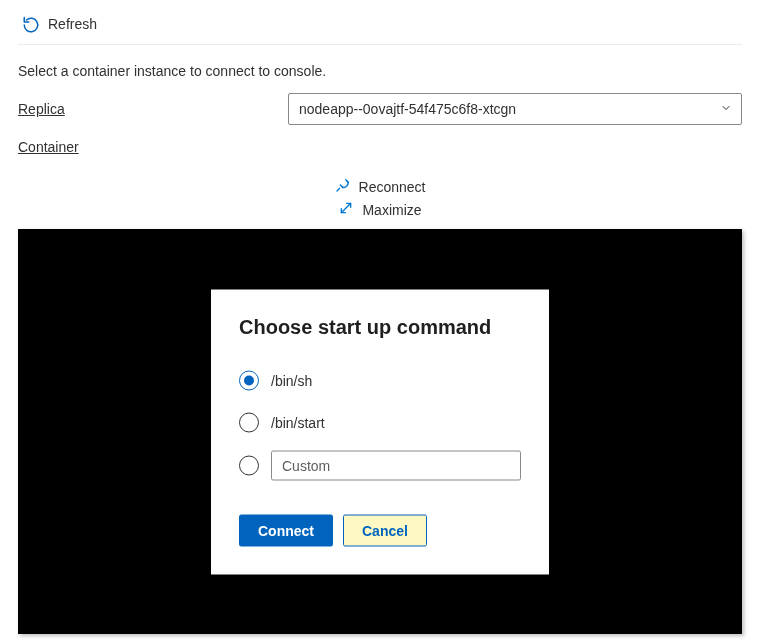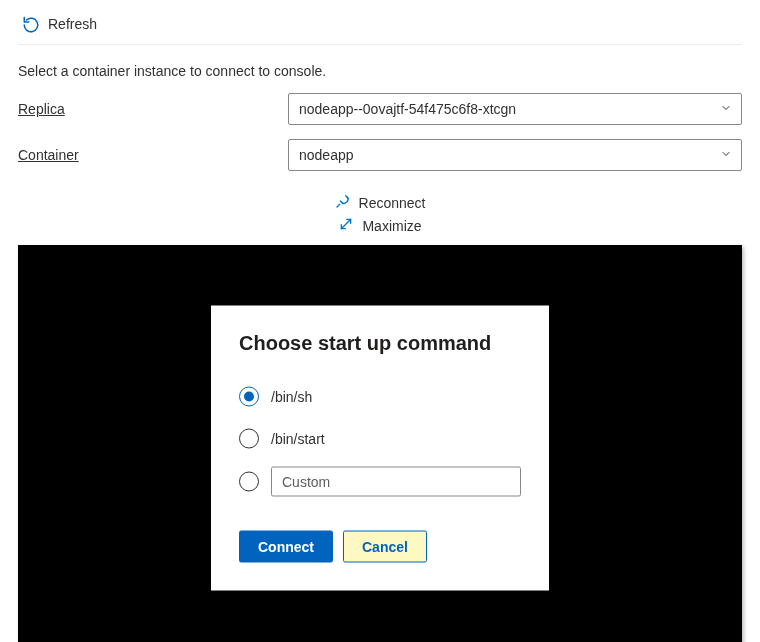--- a/index.html
+++ b/index.html
@@ -191,30 +191,20 @@
       <span class="chev">
         <svg width="12" height="12" viewBox="0 0 24 24" fill="none" stroke="#323130" stroke-width="2" stroke-linecap="round" stroke-linejoin="round">
             <polyline points="6 9 12 15 18 9"></polyline>
           </svg>
       </span>
     </div>
   </div>
 
   <div class="form-row">
     <div class="form-label">Container</div>
-    <div class="select-wrap">
-      <select>
-        <option>nodeapp</option>
-      </select>
-      <span class="chev">
-        <svg width="12" height="12" viewBox="0 0 24 24" fill="none" stroke="#323130" stroke-width="2" stroke-linecap="round" stroke-linejoin="round">
-            <polyline points="6 9 12 15 18 9"></polyline>
-          </svg>
-      </span>
-    </div>
   </div>
 
   <div class="console-actions">
     <button class="link-btn accent">
       <span class="icon">
         <svg width="16" height="16" viewBox="0 0 24 24" fill="none" stroke="#0078d4" stroke-width="2" stroke-linecap="round" stroke-linejoin="round">
           <path d="M7 17l-4 4"></path>
           <path d="M10 14a5 5 0 0 0 7 0l1-1a5 5 0 0 0 0-7"></path>
           <path d="M8 12l4 4"></path>
           <path d="M16 4l4 4"></path>

